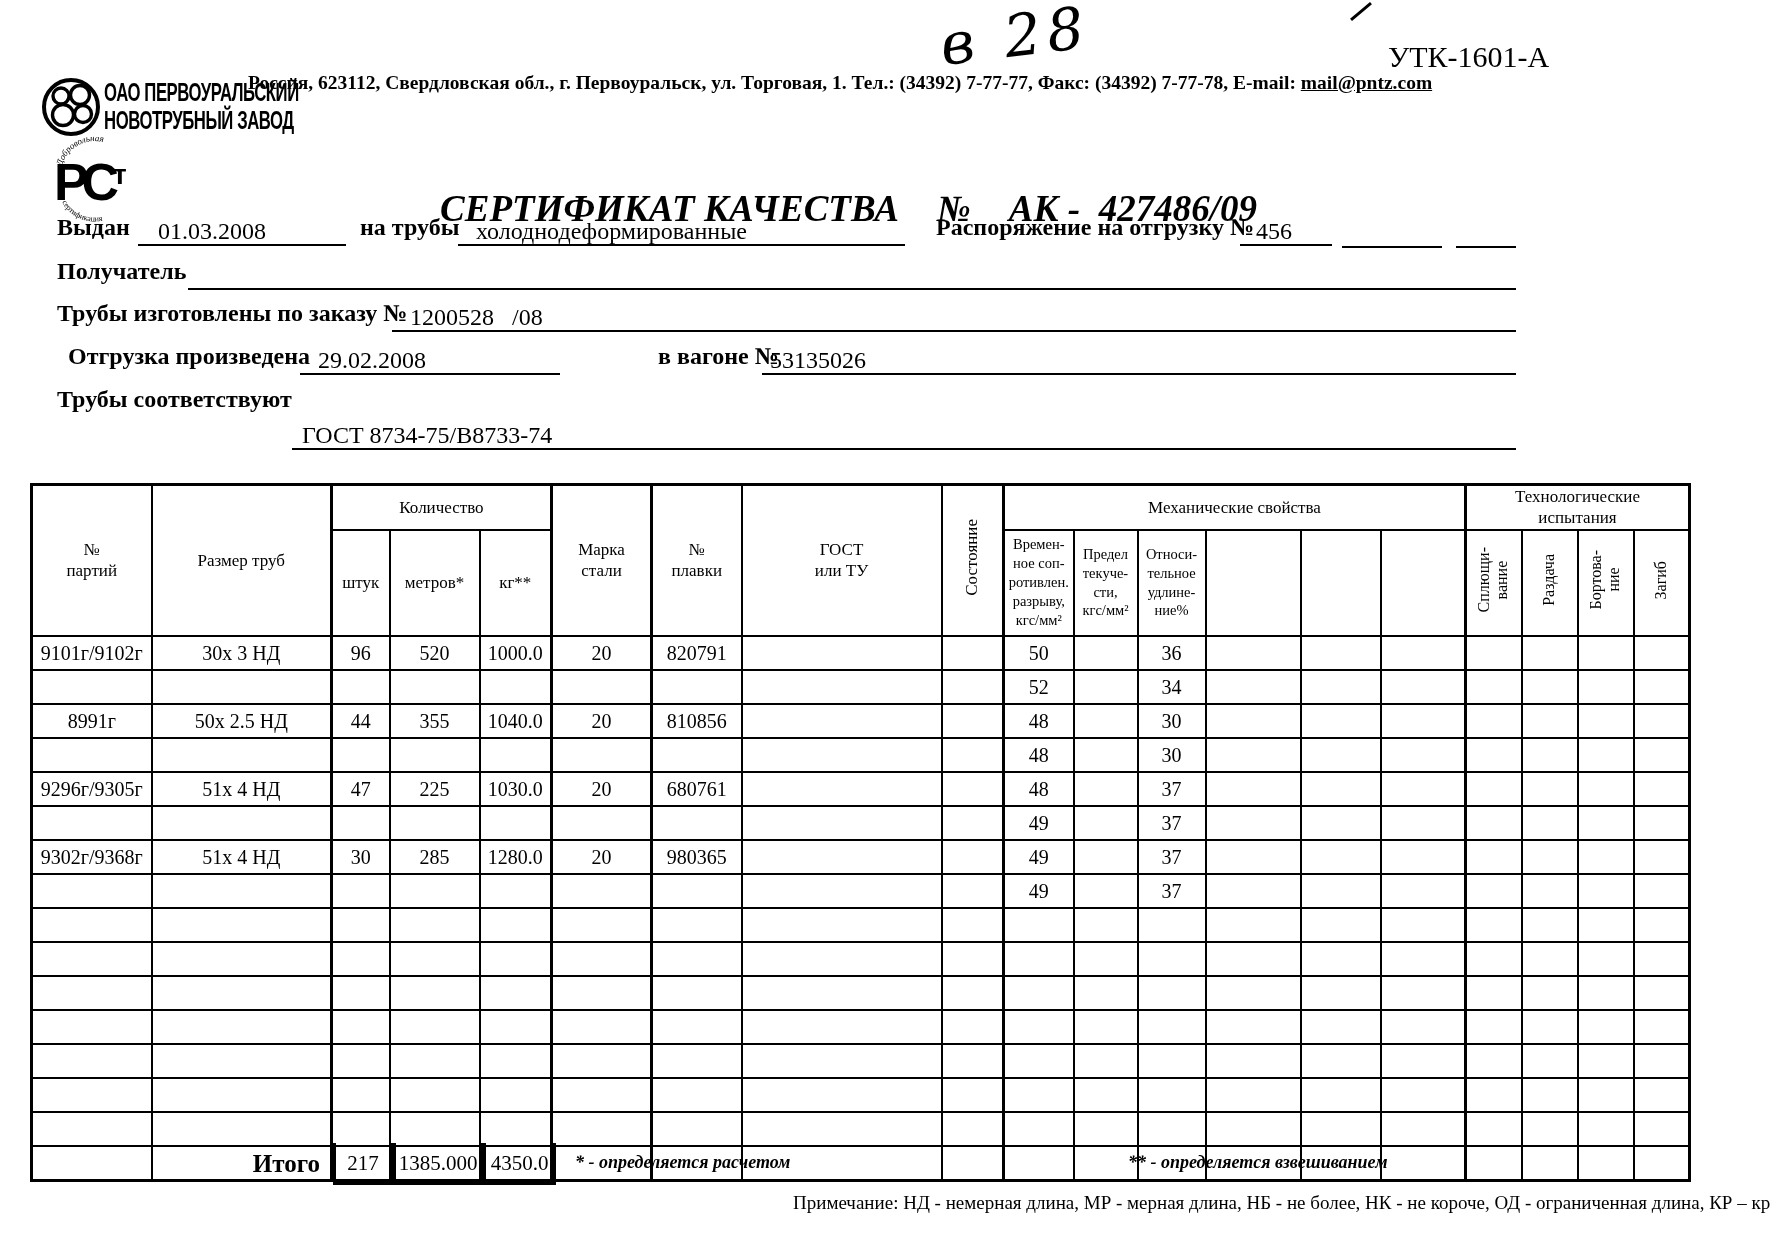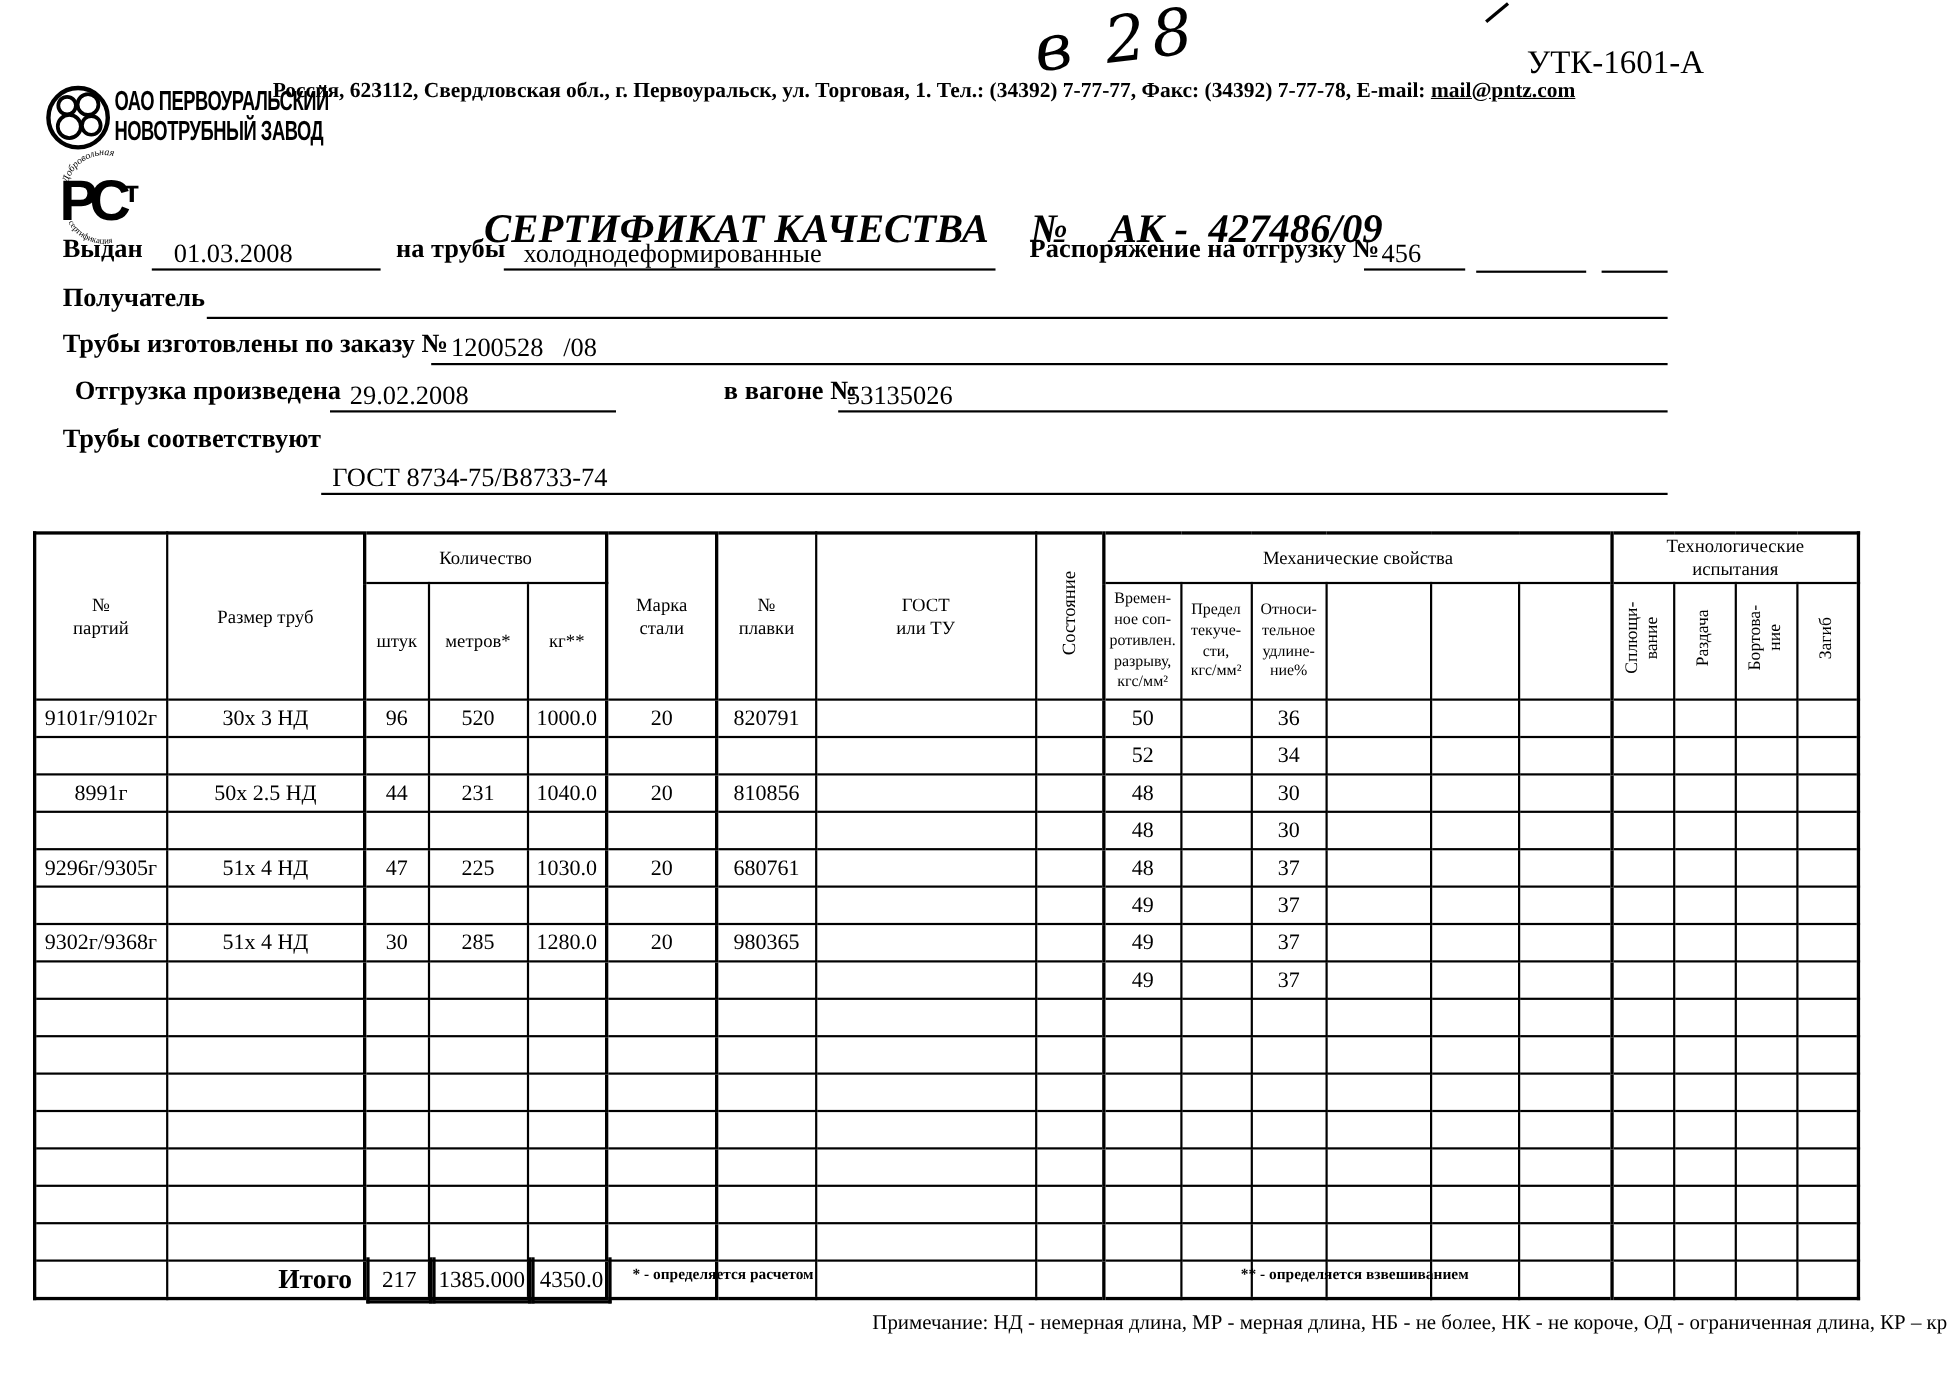--- a/index.html
+++ b/index.html
@@ -69,21 +69,21 @@
   
   .totals-label { position:absolute; left:120px; top:1150px; width:200px; text-align:right;
     font-weight:bold; font-size:25px; }
   .tbox {
     position:absolute; top:1143px; height:42px; box-sizing:border-box;
     border:3px solid #000; border-top:none; text-align:center; font-size:21px; line-height:40px;
   }
   .tbox.b1 { left:333px; width:60px; }
   .tbox.b2 { left:393px; width:90px; }
   .tbox.b3 { left:483px; width:73px; }
-  .fn { position:absolute; font-weight:bold; font-size:14px; white-space:nowrap; }
+  .fn { position:absolute; font-weight:bold; font-size:18px; white-space:nowrap;font-style:italic; }
   .fn1 { left:575px; top:1152px; }
   .fn2 { left:1128px; top:1152px; }
   .note-line { position:absolute; left:793px; top:1192px; font-size:19px; white-space:nowrap; }
 </style>
 </head>
 <body>
 
 <div class="page">
 
   <div class="handwritten">в 28</div>
@@ -262,21 +262,21 @@
           <td></td>
           <td class="thickL"></td>
           <td></td>
           <td></td>
           <td></td>
         </tr>
         <tr>
           <td>8991г</td>
           <td>50х 2.5 НД</td>
           <td class="thickL">44</td>
-          <td>231</td>
+          <td>355</td>
           <td>1040.0</td>
           <td class="thickL">20</td>
           <td class="thickL">810856</td>
           <td></td>
           <td></td>
           <td class="thickL">48</td>
           <td></td>
           <td>30</td>
           <td></td>
           <td></td>

